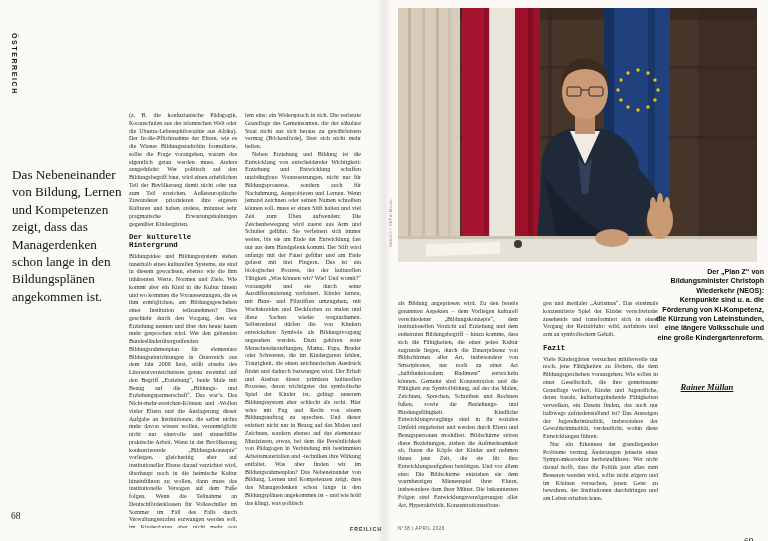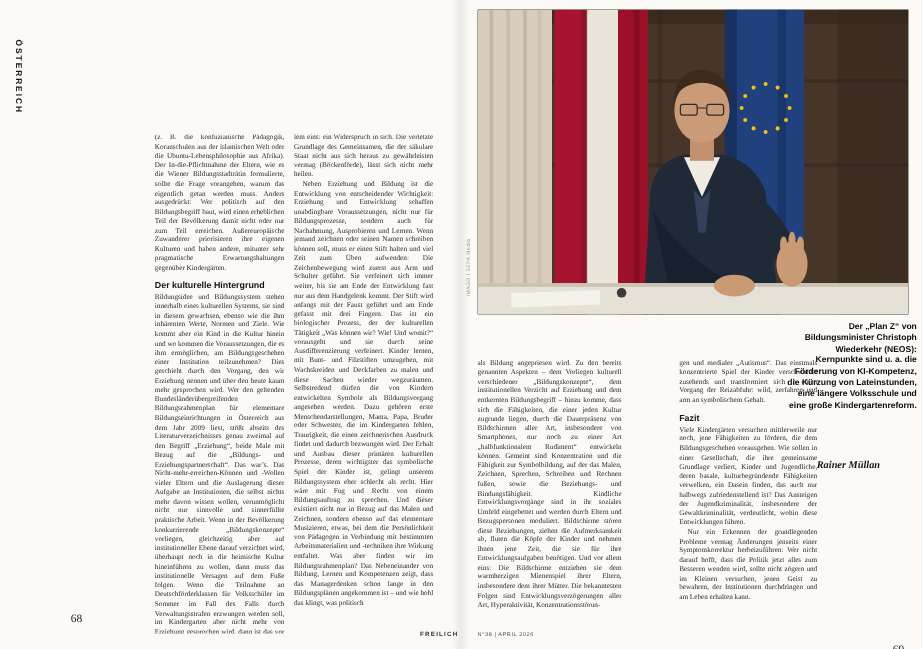--- a/index.html
+++ b/index.html
@@ -12,54 +12,55 @@
         font-size:7px;font-weight:bold;letter-spacing:1.6px;color:#151412;}
   .pull-quote{position:absolute;left:12px;top:166px;width:111px;
         font-size:13.2px;line-height:17.4px;color:#131210;hyphens:auto;}
   .col{position:absolute;top:112px;height:416px;overflow:hidden;
         font-size:6px;line-height:7.75px;text-align:justify;hyphens:auto;color:#2b2925;}
   .col p{margin:0;}
   .col p.indent{text-indent:7px;}
   .col1{left:129px;width:108px;}
   .col2{left:245px;width:116px;}
   .col3{left:398px;top:300px;width:120px;height:226px;}
-  .col4{left:543px;top:300px;width:115px;height:226px;margin-left:23px;}
+  .col4{left:543px;top:300px;width:115px;height:226px;}
   .subhead{margin:6px 0 3px 0;font-size:7.4px;font-weight:bold;color:#141311;
-        font-family:Liberation Sans, sans-serif;text-align:left;}
+        font-family:Liberation Mono, monospace;text-align:left;}
   .photo-wrap{position:absolute;left:398px;top:8px;width:359px;height:254px;overflow:hidden;
         background:#47352a;}
   .photo-wrap svg{display:block;}
   .photo-credit{position:absolute;left:388px;top:183px;height:64px;
         writing-mode:vertical-rl;transform:rotate(180deg);
         font-family:"Liberation Sans",sans-serif;font-size:4.2px;letter-spacing:0.4px;color:#9a938a;}
   .caption{position:absolute;left:656px;top:268px;width:108px;
         font-family:"Liberation Sans",sans-serif;font-weight:bold;
         font-size:7.1px;line-height:9.4px;text-align:right;color:#0c0b0a;}
   .author{position:absolute;left:652px;top:382px;width:110px;text-align:center;}
-  .author-name{font-size:8.6px;font-weight:bold;font-style:italic;
+  .author-name{font-size:8.6px;font-weight:bold;font-style:italic;text-decoration:underline;
         color:#131210;margin-bottom:7px;}
   .author-bio{font-size:7.5px;line-height:11.5px;font-style:italic;color:#23211e;}
   .page-num{position:absolute;top:511px;font-size:9.5px;color:#1c1b19;}
-  .page-num.left{left:11px;margin-left:48px;}
+  .page-num.left{left:11px;}
   .page-num.right{left:744px;margin-top:26px;}
   .brand{position:absolute;left:340px;top:526px;width:42px;text-align:right;
         font-family:"Liberation Sans",sans-serif;font-size:5.2px;font-weight:bold;
         letter-spacing:1px;color:#33312e;}
   .issue{position:absolute;left:398px;top:526px;
         font-family:"Liberation Sans",sans-serif;font-size:4.6px;letter-spacing:0.5px;color:#55524d;}
 </style>
 </head>
 <body>
 
 <div class="spread">
 
   <div class="fold"></div>
 
   <div class="section-label">ÖSTERREICH</div>
 
+  <div class="pull-quote">Das Nebeneinander von Bildung, Lernen und Kompetenzen zeigt, dass das Managerdenken schon lange in den Bildungsplänen angekommen ist.</div>
 
   <div class="col col1">
     <p class="para">(z. B. die konfuzianische Pädagogik, Koranschulen aus der islamischen Welt oder die Ubuntu-Lebensphilosophie aus Afrika). Der In-die-Pflichtnahme der Eltern, wie es die Wiener Bildungsstadträtin formulierte, sollte die Frage vorangehen, warum das eigentlich getan werden muss. Anders ausgedrückt: Wer politisch auf den Bildungsbegriff baut, wird einen erheblichen Teil der Bevölkerung damit nicht oder nur zum Teil erreichen. Außereuropäische Zuwanderer priorisieren ihre eigenen Kulturen und haben andere, mitunter sehr pragmatische Erwartungshaltungen gegenüber Kindergärten.</p>
     <h3 class="subhead">Der kulturelle Hintergrund</h3>
     <p class="para">Bildungsidee und Bildungssystem stehen innerhalb eines kulturellen Systems, sie sind in diesem gewachsen, ebenso wie die ihm inhärenten Werte, Normen und Ziele. Wie kommt aber ein Kind in die Kultur hinein und wo kommen die Voraussetzungen, die es ihm ermöglichen, am Bildungsgeschehen einer Institution teilzunehmen? Dies geschieht durch den Vorgang, den wir Erziehung nennen und über den heute kaum mehr gesprochen wird. Wer den geltenden Bundesländerübergreifenden Bildungsrahmenplan für elementare Bildungseinrichtungen in Österreich aus dem Jahr 2009 liest, stößt abseits des Literaturverzeichnisses genau zweimal auf den Begriff „Erziehung“, beide Male mit Bezug auf die „Bildungs- und Erziehungspartnerschaft“. Das war’s. Das Nicht-mehr-erreichen-Können und -Wollen vieler Eltern und die Auslagerung dieser Aufgabe an Institutionen, die selbst nichts mehr davon wissen wollen, verunmöglicht nicht nur sinnvolle und sinnerfüllte praktische Arbeit. Wenn in der Bevölkerung konkurrierende „Bildungskonzepte“ vorliegen, gleichzeitig aber auf institutioneller Ebene darauf verzichtet wird, überhaupt noch in die heimische Kultur hineinführen zu wollen, dann muss das institutionelle Versagen auf dem Fuße folgen. Wenn die Teilnahme an Deutschförderklassen für Volksschüler im Sommer im Fall des Falls durch Verwaltungsstrafen erzwungen werden soll, im Kindergarten aber nicht mehr von Erziehung gesprochen wird, dann ist das vor al-</p>
   </div>
 
   <div class="col col2">
     <p class="para">lem eins: ein Widerspruch in sich. Die verletzte Grundlage des Gemeinsamen, die der säkulare Staat nicht aus sich heraus zu gewährleisten vermag (Böckenförde), lässt sich nicht mehr heilen.</p>
     <p class="para indent">Neben Erziehung und Bildung ist die Entwicklung von entscheidender Wichtigkeit: Erziehung und Entwicklung schaffen unabdingbare Voraussetzungen, nicht nur für Bildungsprozesse, sondern auch für Nachahmung, Ausprobieren und Lernen. Wenn jemand zeichnen oder seinen Namen schreiben können soll, muss er einen Stift halten und viel Zeit zum Üben aufwenden: Die Zeichenbewegung wird zuerst aus Arm und Schulter geführt. Sie verfeinert sich immer weiter, bis sie am Ende der Entwicklung fast nur aus dem Handgelenk kommt. Der Stift wird anfangs mit der Faust geführt und am Ende gefasst mit drei Fingern. Das ist ein biologischer Prozess, der der kulturellen Tätigkeit „Was können wir? Wie! Und womit?“ vorausgeht und sie durch seine Ausdifferenzierung verfeinert. Kinder lernen, mit Bunt- und Filzstiften umzugehen, mit Wachskreiden und Deckfarben zu malen und diese Sachen wieder wegzuräumen. Selbstredend dürfen die von Kindern entwickelten Symbole als Bildungsvorgang angesehen werden. Dazu gehören erste Menschendarstellungen, Mama, Papa, Bruder oder Schwester, die im Kindergarten fehlen, Traurigkeit, die einen zeichnerischen Ausdruck findet und dadurch bezwungen wird. Der Erhalt und Ausbau dieser primären kulturellen Prozesse, deren wichtigster das symbolische Spiel der Kinder ist, gelingt unserem Bildungssystem eher schlecht als recht. Hier wäre mit Fug und Recht von einem Bildungsauftrag zu sprechen. Und dieser existiert nicht nur in Bezug auf das Malen und Zeichnen, sondern ebenso auf das elementare Musizieren, etwas, bei dem die Persönlichkeit von Pädagogen in Verbindung mit bestimmten Arbeitsmaterialien und -techniken ihre Wirkung entfaltet. Was aber finden wir im Bildungsrahmenplan? Das Nebeneinander von Bildung, Lernen und Kompetenzen zeigt, dass das Managerdenken schon lange in den Bildungsplänen angekommen ist – und wie hohl das klingt, was politisch</p>

